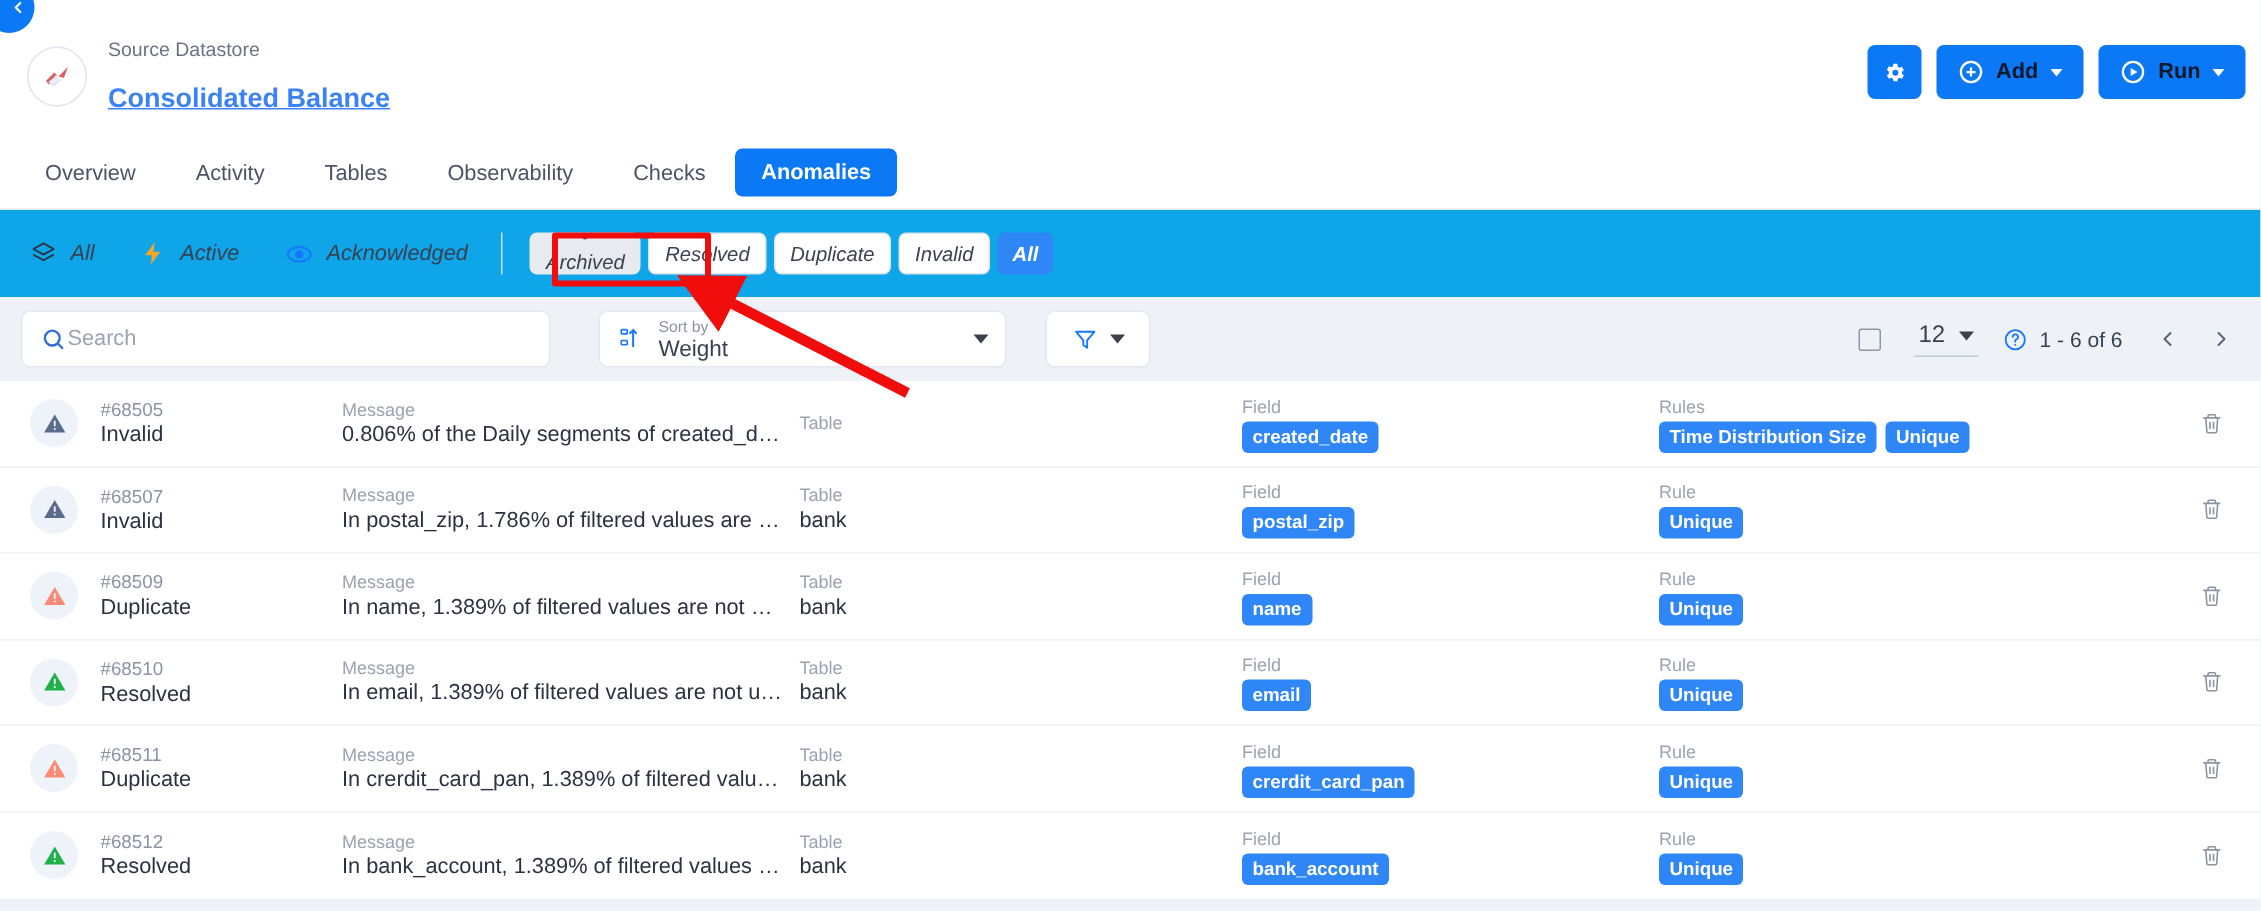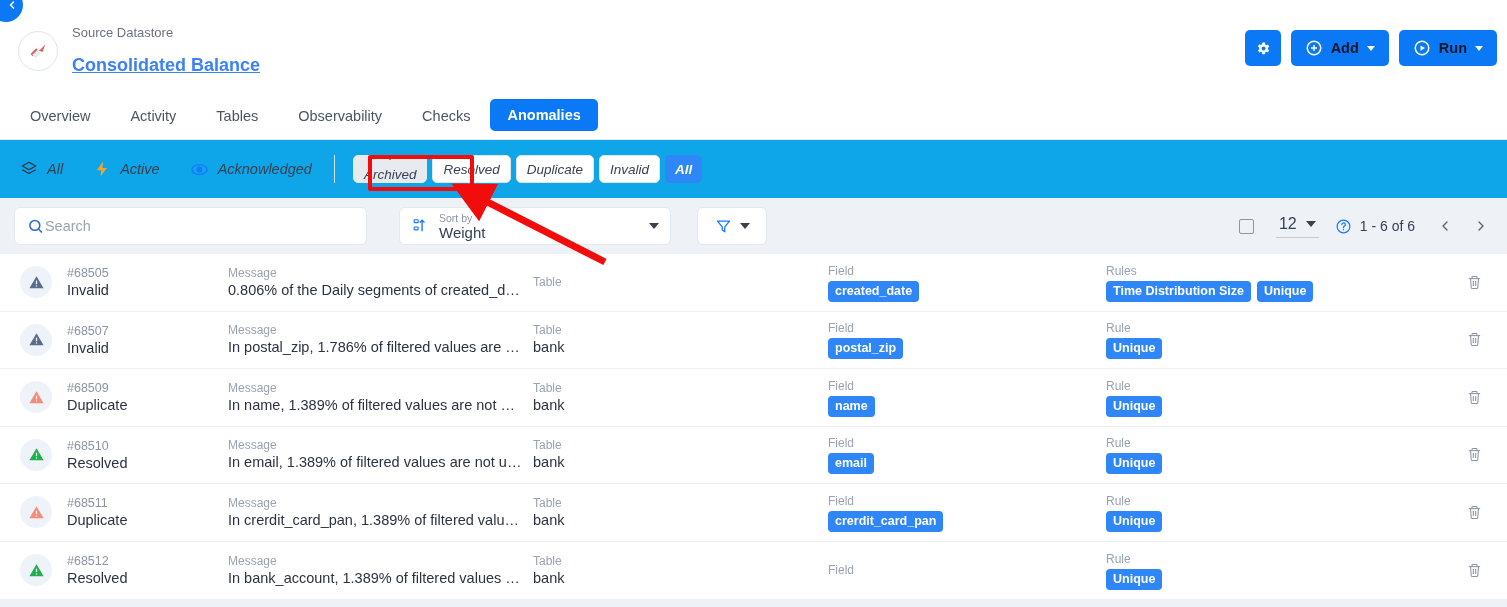--- a/index.html
+++ b/index.html
@@ -556,20 +556,23 @@
         <div class="cell cell-message">
           <div class="c-label">Message</div>
           <div class="c-value">In bank_account, 1.389% of filtered values are …</div>
         </div>
         <div class="cell cell-table">
           <div class="c-label">Table</div>
           <div class="c-value">bank</div>
         </div>
         <div class="cell cell-field">
           <div class="c-label">Field</div>
+          <div class="chips">
+            <span class="chip">bank_account</span>
+          </div>
         </div>
         <div class="cell cell-rules">
           <div class="c-label">Rule</div>
           <div class="chips">
             <span class="chip">Unique</span>
           </div>
         </div>
         <div class="trash">
           <svg width="17" height="17" viewBox="0 0 24 24" fill="none" stroke="#8b94a3" stroke-width="1.5">
             <polyline points="4,6.5 20,6.5"></polyline>

